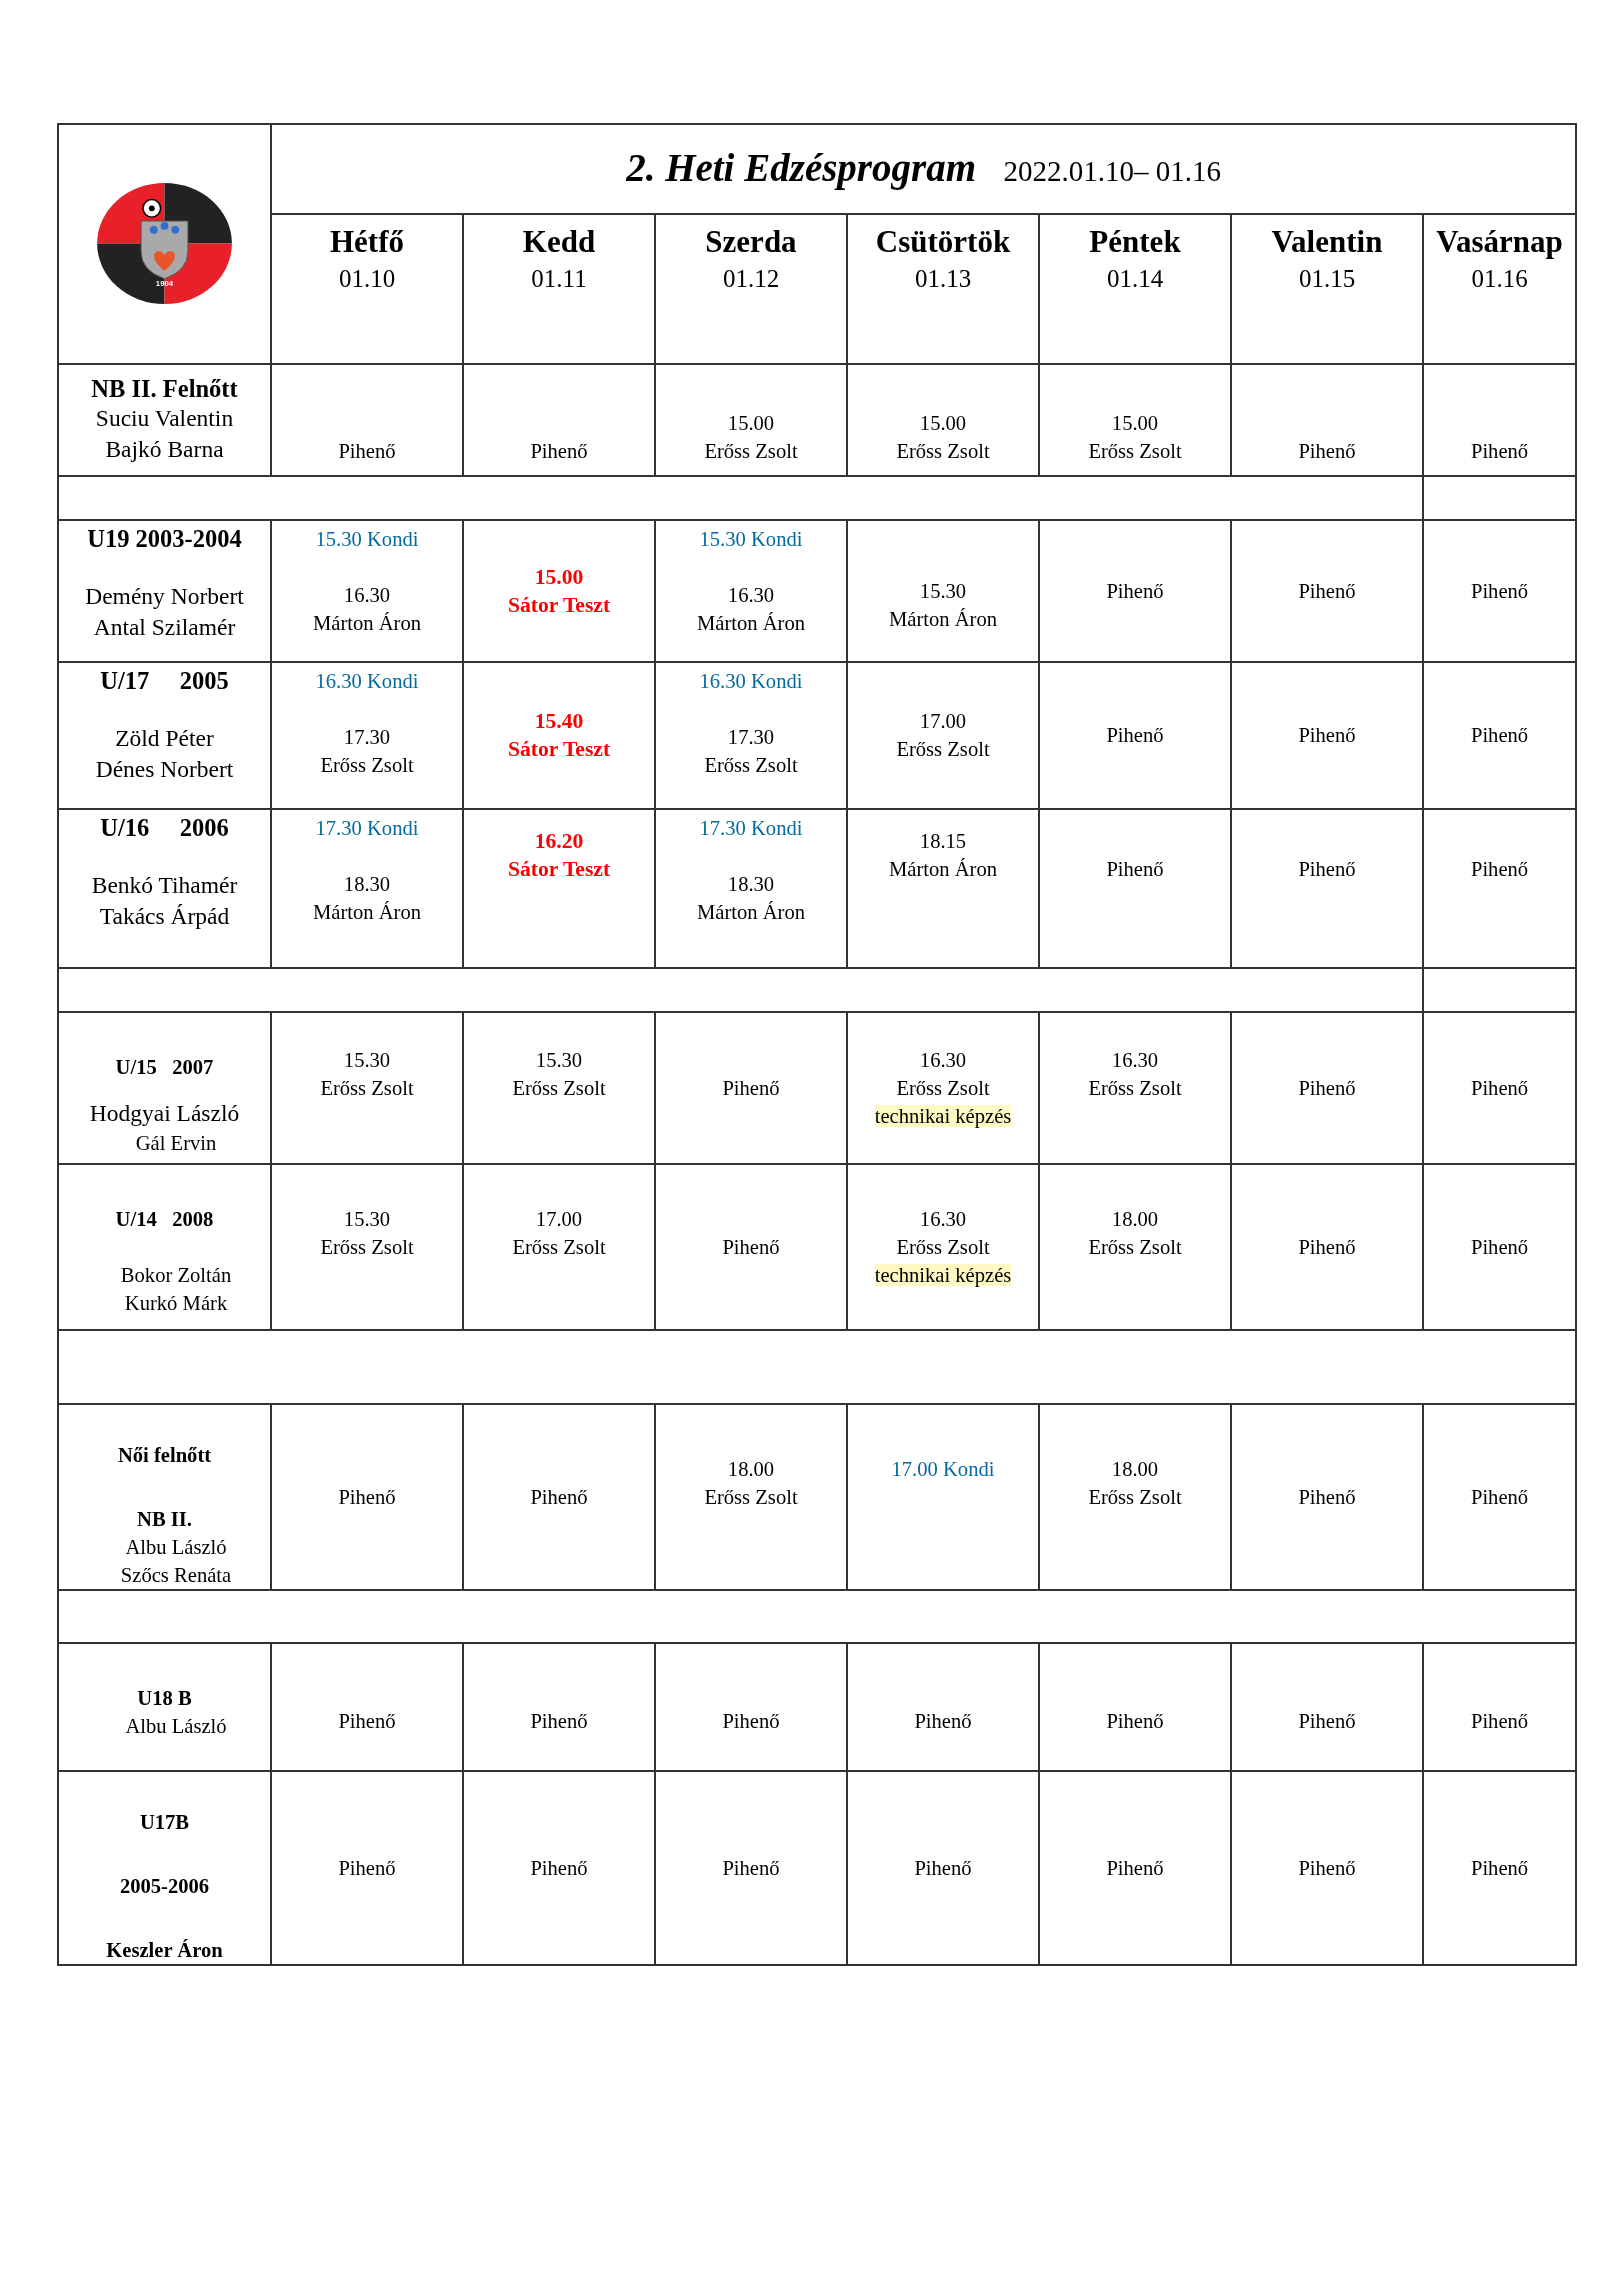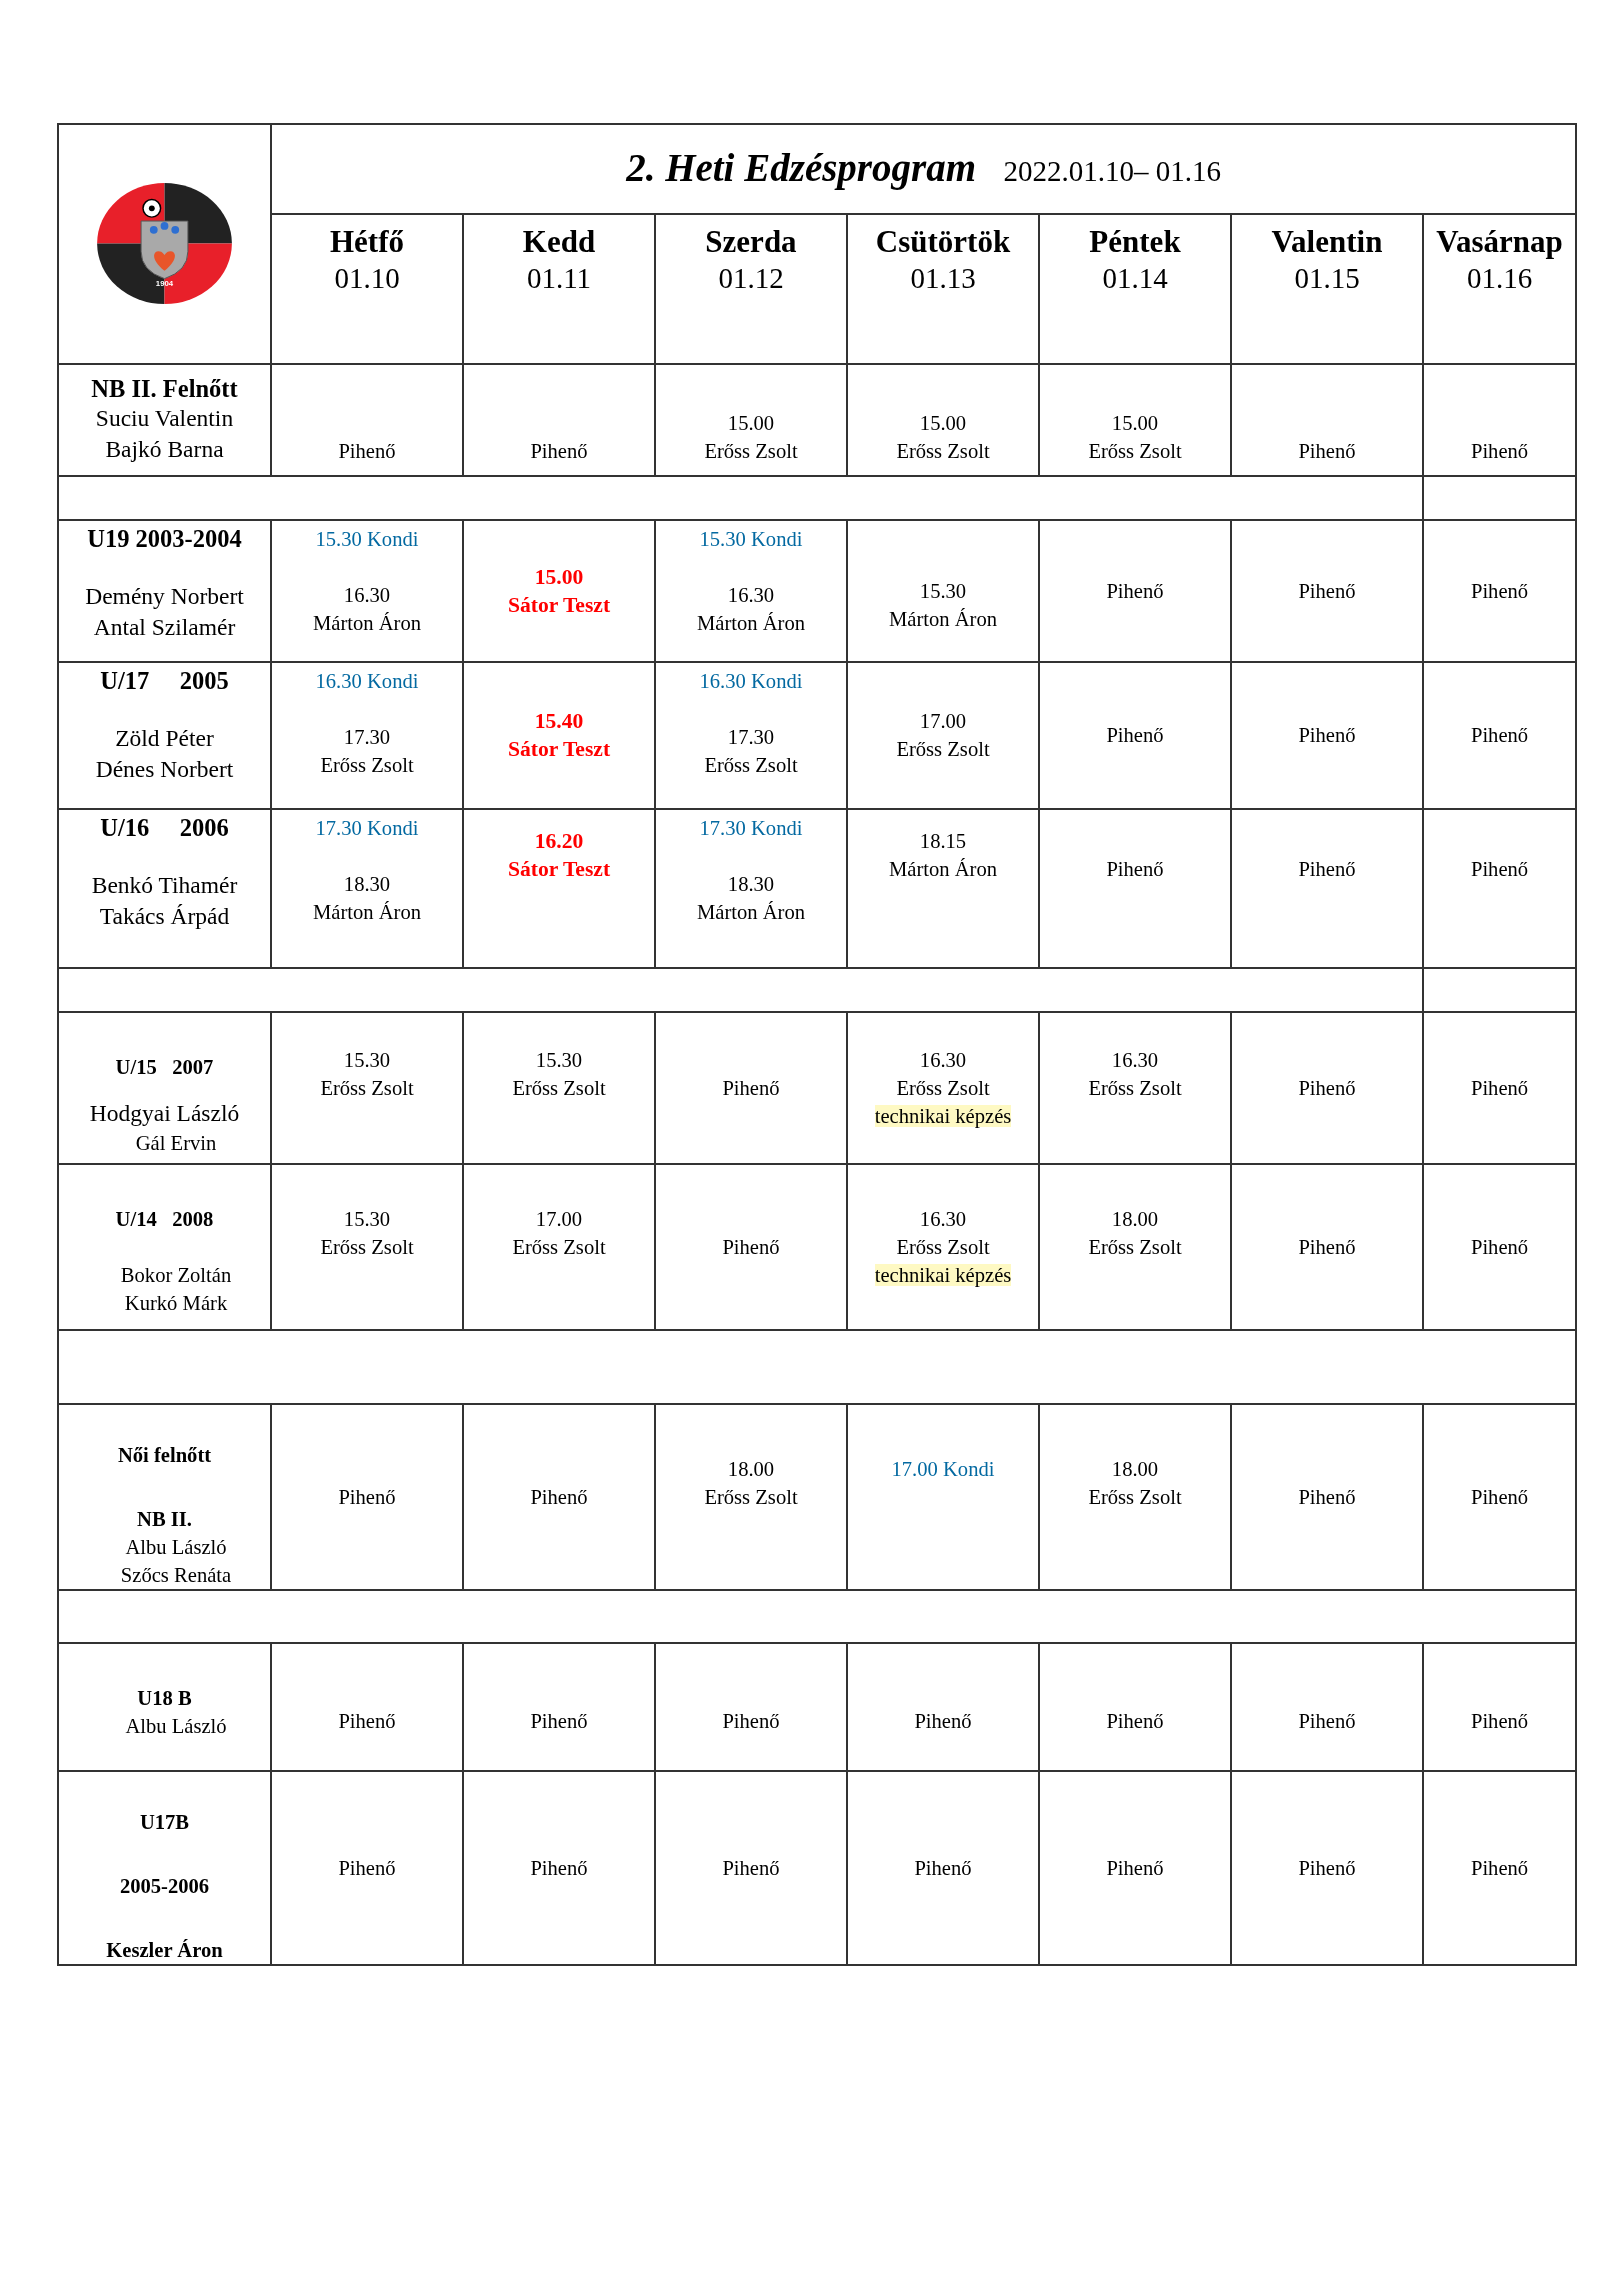--- a/index.html
+++ b/index.html
@@ -13,21 +13,21 @@
     border: 2px solid #333;
     text-align: center; vertical-align: middle;
     padding: 0; font-size: 20.6px; line-height: 28px;
   }
   .title-cell { height: 88px; font-size: 23.5px; text-align: center; padding-left: 0; }
   .title-wrap { display: flex; justify-content: center; align-items: baseline; gap: 27.4px; padding-right: 0px; }
   .title-main { font-weight: bold; font-style: italic; font-size: 39px; }
   .title-dates { font-size: 29px; }
   .day-cell { height: 140px; vertical-align: top !important; padding-top: 7.8px !important; }
   .day-name { font-weight: bold; font-size: 31px; line-height: 37px; display: block; }
-  .day-date { font-size: 29px; line-height: 37px; display: block; }
+  .day-date { font-size: 25px; line-height: 37px; display: block; }
   .logo-cell { vertical-align: middle; }
   .team-name { font-weight: bold; display: block; font-size: 24.5px; }
   .team-small { font-weight: bold; display: block; font-size: 20.6px; margin-top: 36px; }
   .coach { display: block; font-size: 23.5px; line-height: 31px; }
   .coach-s { display: block; font-size: 20.6px; line-height: 28px; padding-left: 23px; }
   .red { color: #0369a1; }
   .redb { color: #ff0000; font-weight: bold; font-size: 21.6px; }
   .hl { background: #fef9c3; }
   .blk { display: block; }
   .gap { display: block; height: 28px; }

